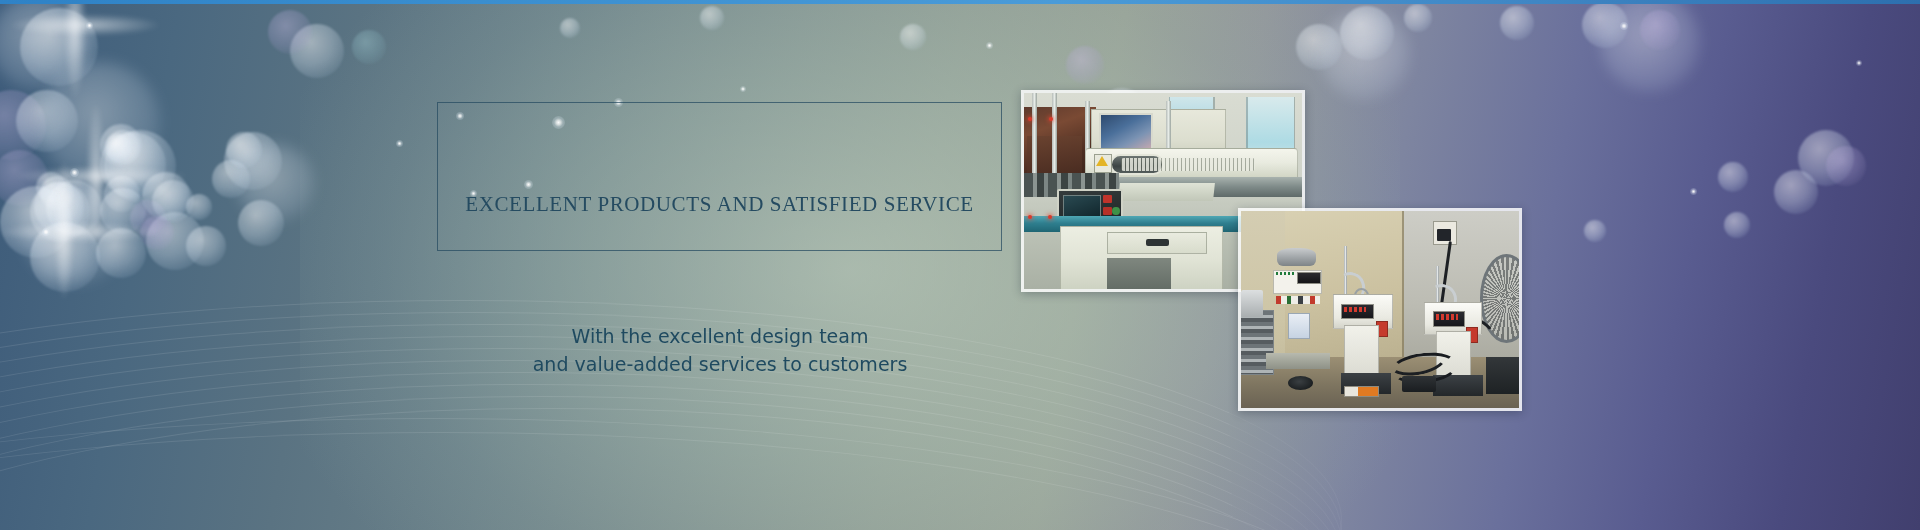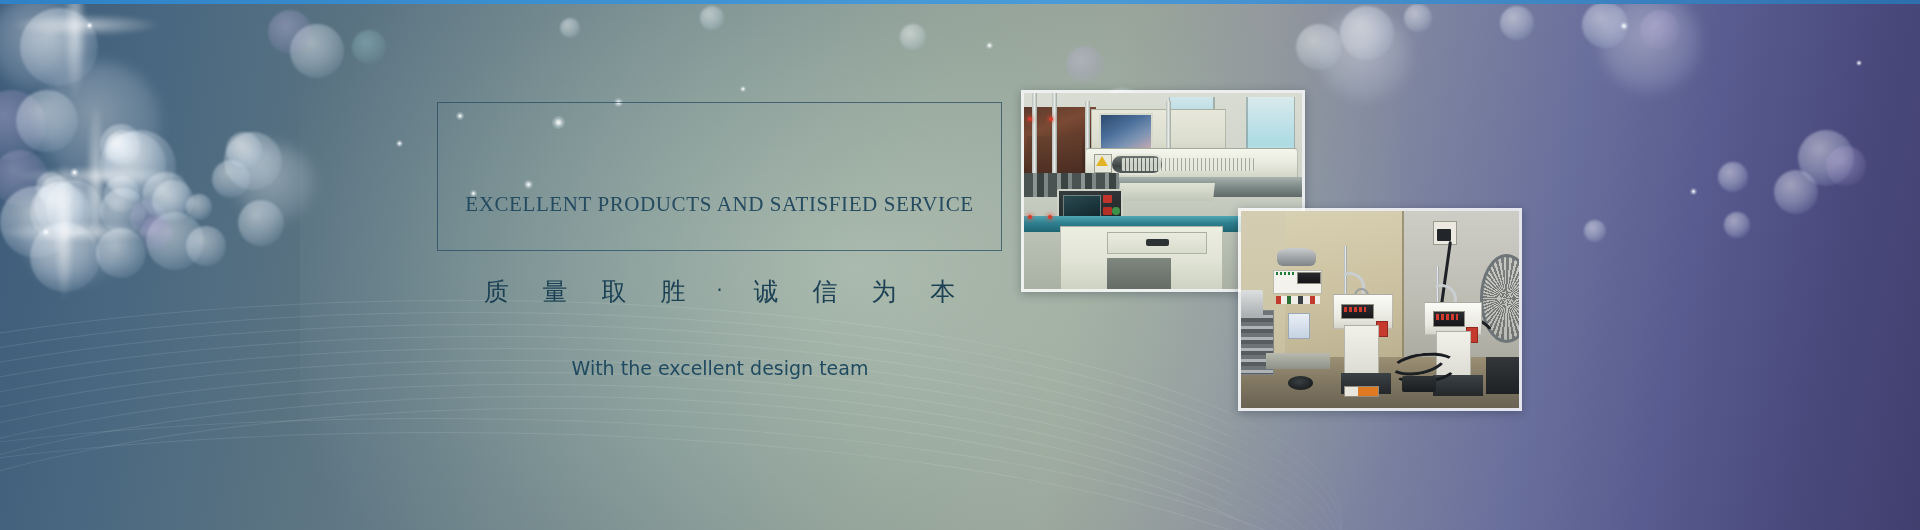--- a/index.html
+++ b/index.html
@@ -183,21 +183,21 @@
     left: 340px;
     top: 322px;
     width: 760px;
     text-align: center;
     font-family: "DejaVu Sans", "Liberation Sans", sans-serif;
     font-size: 19px;
     line-height: 28px;
     color: #1f4a60;
     white-space: nowrap;
   }
-  .para div { white-space: nowrap; margin-top: 32px; }
+  .para div { white-space: nowrap; }
 
   
   .photo {
     position: absolute;
     overflow: hidden;
     border: 3px solid rgba(255,255,255,0.82);
     box-sizing: border-box;
     box-shadow: 0 2px 9px rgba(20,30,45,0.30);
     z-index: 12;
   }
@@ -583,31 +583,21 @@
     </div>
   </div>
 
   <div class="text-block">
 
     <div class="headline-box"></div>
 
 
     <div class="headline-en">EXCELLENT PRODUCTS AND SATISFIED SERVICE</div>
 
-    <div class="slogan-cn">
-      <span class="ch">质</span>
-      <span class="ch">量</span>
-      <span class="ch">取</span>
-      <span class="ch">胜</span>
-      <span class="dot">·</span>
-      <span class="ch">诚</span>
-      <span class="ch">信</span>
-      <span class="ch">为</span>
-      <span class="ch">本</span>
-    </div>
 
     <div class="para">
       <div>With the excellent design team</div>
+      <div>and value-added services to customers</div>
     </div>
 
   </div>
 
 </div>
 
 </body></html>

